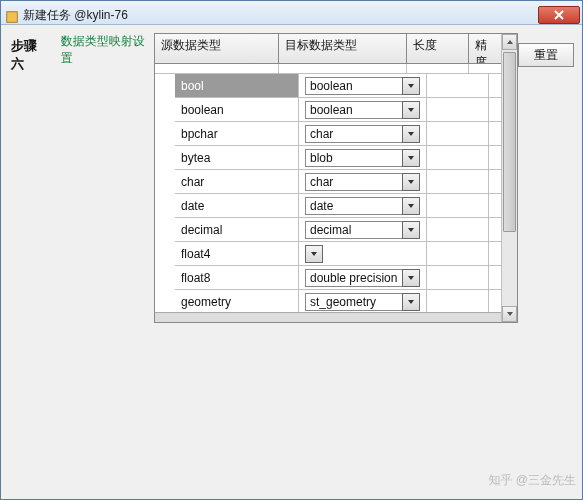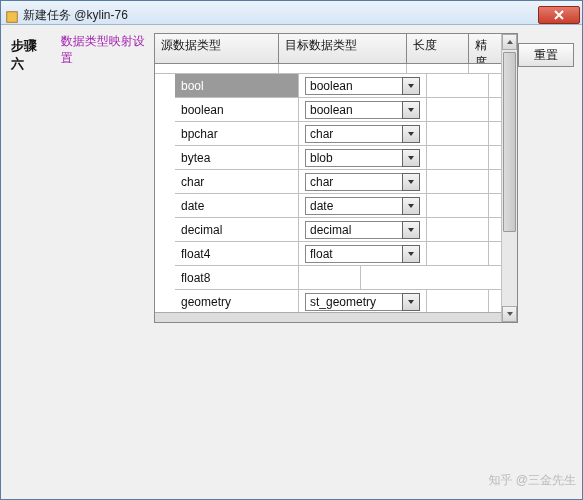--- a/index.html
+++ b/index.html
@@ -58,21 +58,21 @@
   position: relative;
 }
 .step-title {
   font-size: 13px;
   font-weight: bold;
   color: #111;
   margin: 4px 0 8px 2px;
 }
 .step-sub {
   font-size: 12px;
-  color: #a21caf;
+  color: #15803d;
   margin: 0 0 12px 12px;
 }
 .hr {
   border: none;
   border-top: 1px solid #c8c8c8;
   margin: 0 0 0 0;
 }
 .table-wrap {
   border: 1px solid #888;
   background: #fff;
@@ -368,33 +368,42 @@
                   </div>
                 </div>
               </div>
               <div class="cell col2"></div>
               <div class="cell col3"></div>
             </div>
             <div class="row">
               <div class="cell col0">float4</div>
               <div class="cell col1">
                 <div class="combo">
-                  <div class="val">float</div>
                   <div class="btn">
                     <svg viewBox="0 0 8 8">
                       <path d="M1 2 L7 2 L4 6 Z" fill="#333"></path>
                     </svg>
                   </div>
                 </div>
               </div>
               <div class="cell col2"></div>
               <div class="cell col3"></div>
             </div>
             <div class="row">
               <div class="cell col0">float8</div>
+              <div class="cell col1">
+                <div class="combo">
+                  <div class="val">double precision</div>
+                  <div class="btn">
+                    <svg viewBox="0 0 8 8">
+                      <path d="M1 2 L7 2 L4 6 Z" fill="#333"></path>
+                    </svg>
+                  </div>
+                </div>
+              </div>
               <div class="cell col2"></div>
               <div class="cell col3"></div>
             </div>
             <div class="row">
               <div class="cell col0">geometry</div>
               <div class="cell col1">
                 <div class="combo">
                   <div class="val">st_geometry</div>
                   <div class="btn">
                     <svg viewBox="0 0 8 8">

